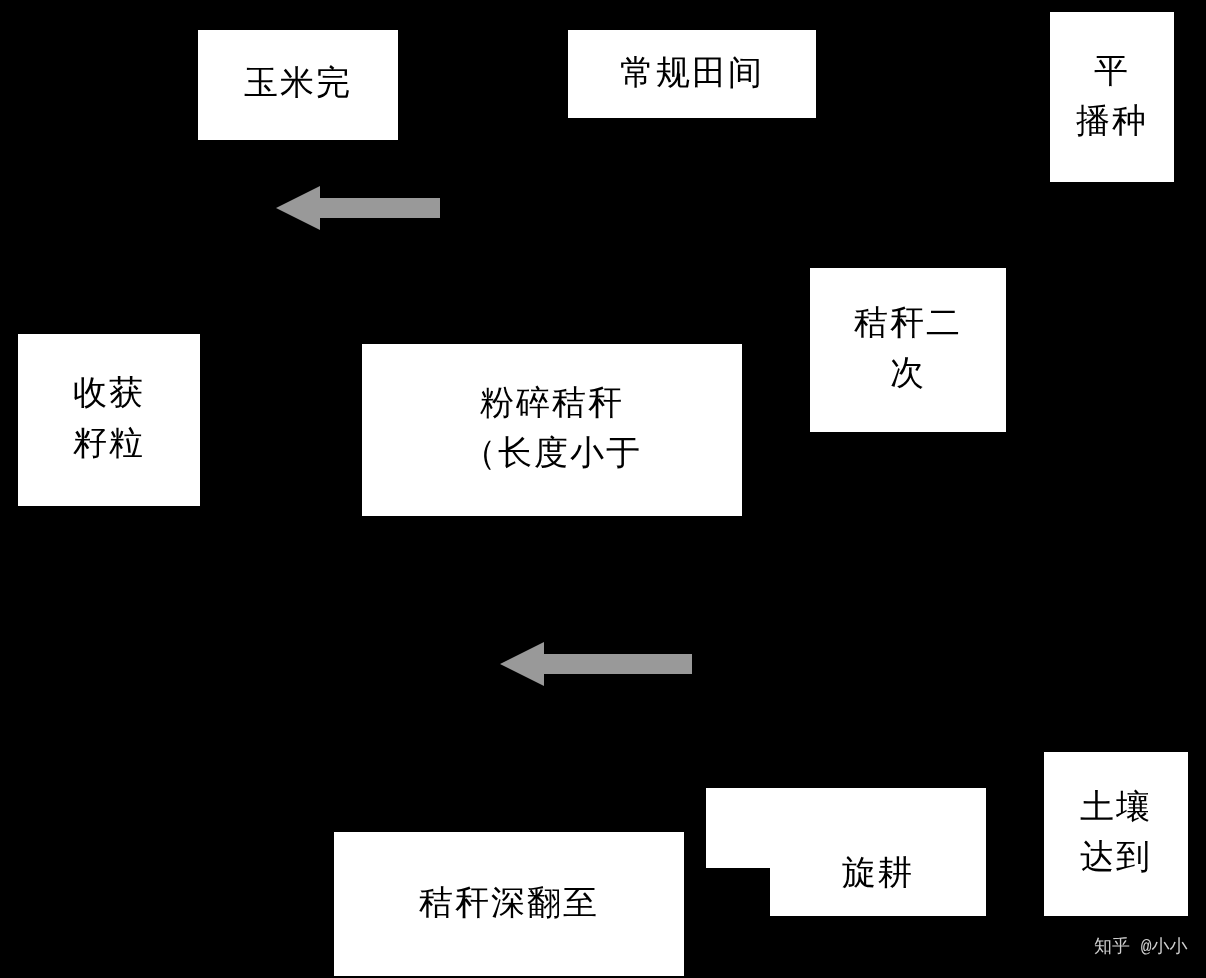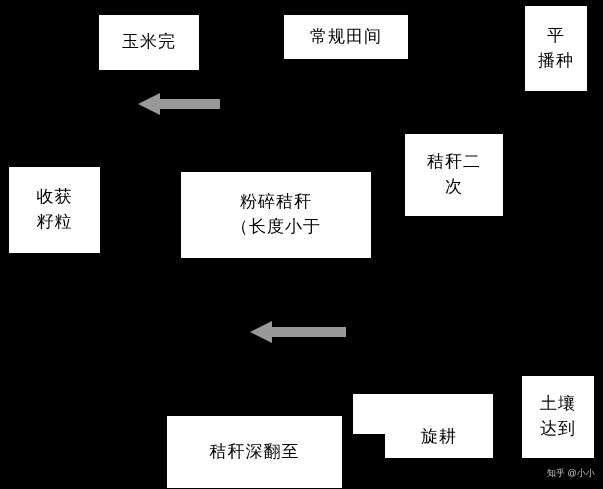--- a/index.html
+++ b/index.html
@@ -42,21 +42,21 @@
     display: block;
   }
   .tick {
     position: absolute;
     background: #000000;
   }
   .watermark {
     position: absolute;
     color: #cfcfcf;
     font-size: 9px;
-    font-family: Liberation Sans, sans-serif;
+    font-family: Liberation Mono, monospace;
     letter-spacing: 0px;
   }
 </style>
 </head>
 <body>
 
 <div id="canvas">
 
   <div class="arrow" style="left:137px; top:92px; width:82px; height:22px;">
     <svg width="82" height="22" viewBox="0 0 82 22">

